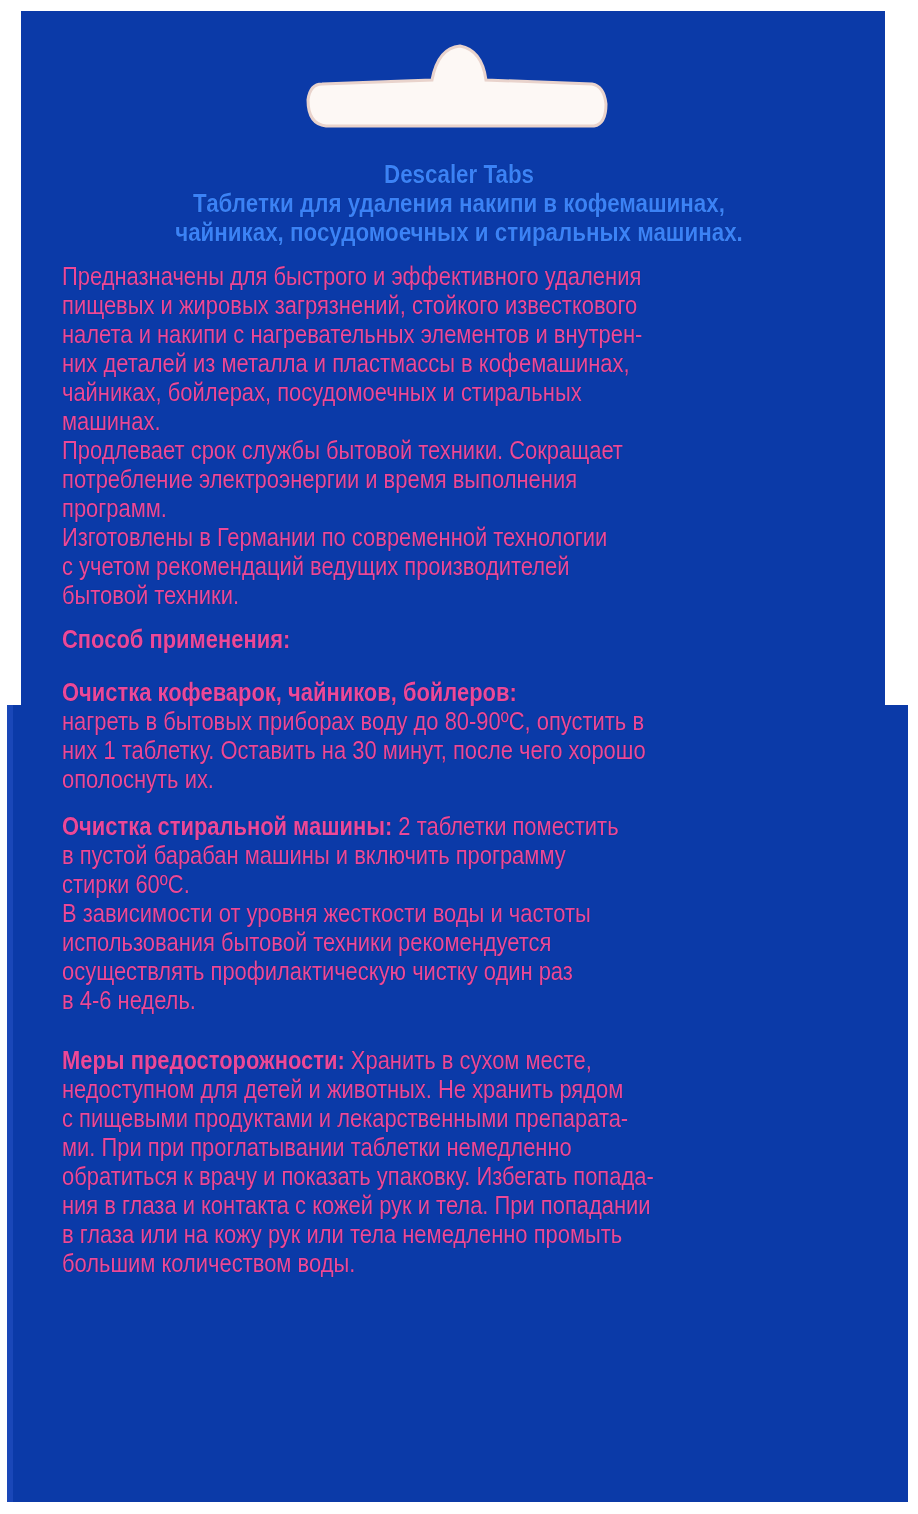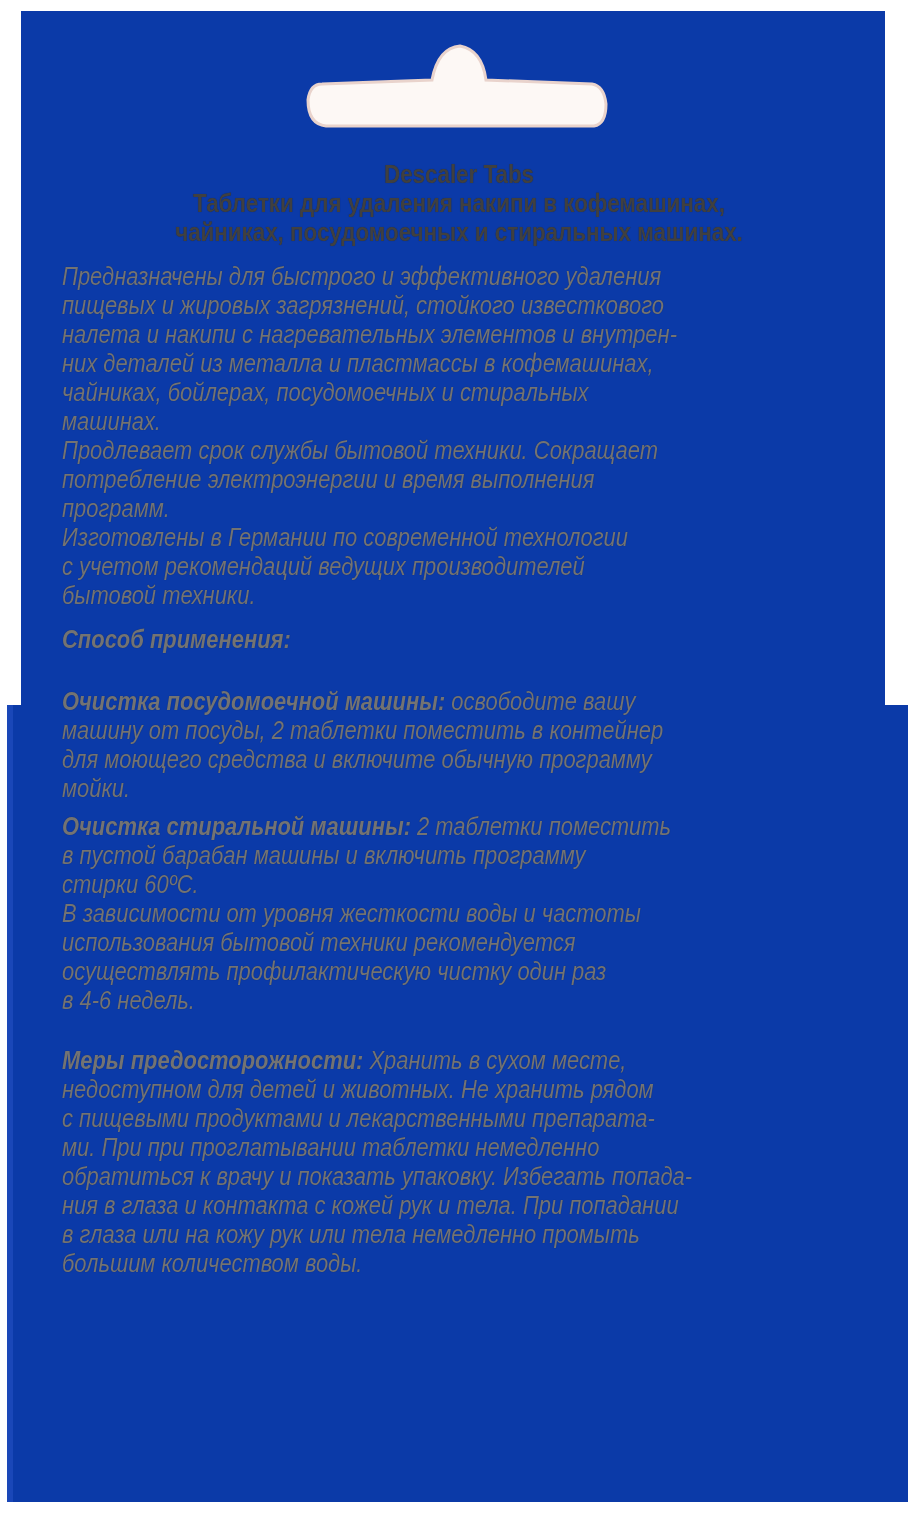--- a/index.html
+++ b/index.html
@@ -18,30 +18,29 @@
     }
     .panel-bottom::before {
       content: ""; position: absolute; left: 0; top: 0; width: 6px; height: 100%;
       background: #1a47b8;
     }
     .hang-hole {
       position: absolute; left: 0; top: 0;
     }
     .text-block {
       position: absolute; left: 62px; top: 160px; width: 820px;
-      color: #737373;
-      font-style: italic;
+      color: #ec4899;
     }
     .line {
       display: block; white-space: nowrap; font-size: 25.5px; line-height: 29px;
       transform: scaleX(0.86); transform-origin: left center;
       text-shadow: 0 0 1px rgba(0,0,0,0.4);
     }
     .center { text-align: center; transform-origin: center center; width: 100%; }
-    .title { position: absolute; top: 160px; left: 0; width: 918px; color: #404040; }
+    .title { position: absolute; top: 160px; left: 0; width: 918px; color: #3b82f6; }
     .title .line { font-weight: bold; font-size: 26px; line-height: 29px; }
     .b { font-weight: bold; }
     .gap-s { height: 9px; }
     .gap-m { height: 15px; }
     .gap-l { height: 31px; }
   </style>
 </head>
 <body>
 
 <div class="panel-top"></div>
@@ -70,30 +69,28 @@
   <span class="line">Изготовлены в Германии по современной технологии</span>
   <span class="line">с учетом рекомендаций ведущих производителей</span>
   <span class="line">бытовой техники.</span>
 
   <div class="gap-m"></div>
   <span class="line b">Способ применения:</span>
 
   <div class="gap-m"></div>
 
   <div class="gap-s"></div>
+  <div>
+    <span class="line b">Очистка кофеварок, чайников, бойлеров:</span>
+    <span class="line">нагреть в бытовых приборах воду до 80-90ºС, опустить в</span>
+    <span class="line">них 1 таблетку. Оставить на 30 минут, после чего хорошо</span>
+    <span class="line">ополоснуть их.</span>
+  </div>
 
   <div class="gap-s"></div>
-  <div>
-    <span class="line">
-      <span class="b">Очистка посудомоечной машины:</span><span> освободите вашу</span>
-    </span>
-    <span class="line">машину от посуды, 2 таблетки поместить в контейнер</span>
-    <span class="line">для моющего средства и включите обычную программу</span>
-    <span class="line">мойки.</span>
-  </div>
 
   <div class="gap-s"></div>
   <div>
     <span class="line">
       <span class="b">Очистка стиральной машины:</span><span> 2 таблетки поместить</span>
     </span>
     <span class="line">в пустой барабан машины и включить программу</span>
     <span class="line">стирки 60ºС.</span>
     <span class="line">В зависимости от уровня жесткости воды и частоты</span>
     <span class="line">использования бытовой техники рекомендуется</span>

